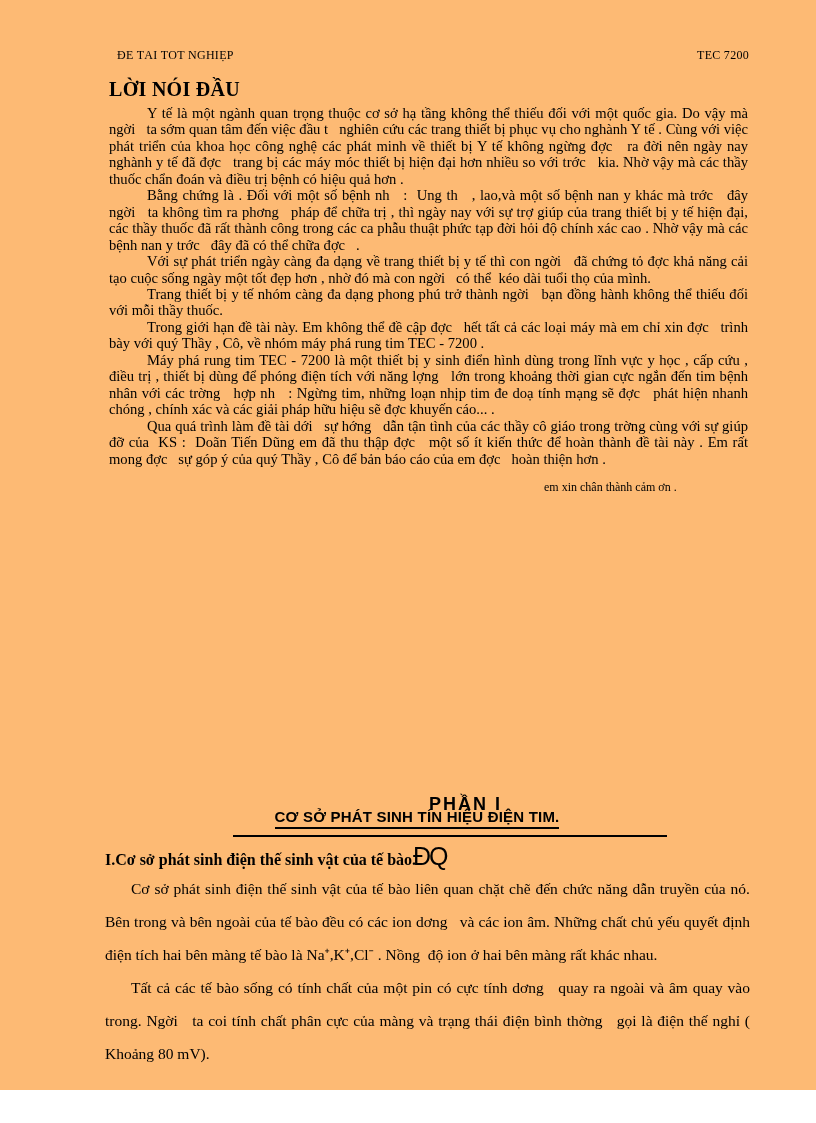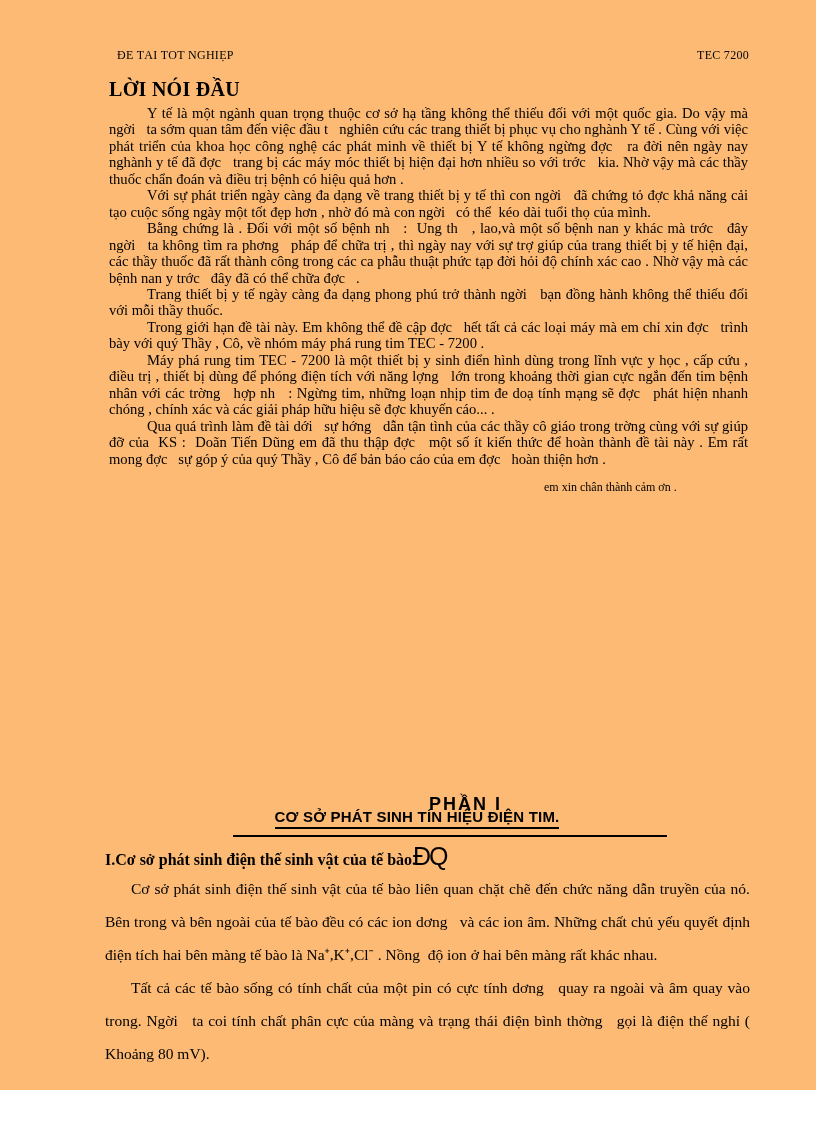--- a/index.html
+++ b/index.html
@@ -39,23 +39,23 @@
   <div class="hdr hdr-left">
     <span class="clip">ĐỀ TÀI TỐT NGHIỆP</span>
   </div>
   <div class="hdr hdr-right">
     <span class="clip">TEC 7200</span>
   </div>
 
   <div class="intro">
     <h1>LỜI NÓI ĐẦU</h1>
     <p>Y tế là một ngành quan trọng thuộc cơ sở hạ tầng không thể thiếu đối với một quốc gia. Do vậy mà ngời   ta sớm quan tâm đến việc đầu t   nghiên cứu các trang thiết bị phục vụ cho nghành Y tế . Cùng với việc phát triển của khoa học công nghệ các phát minh về thiết bị Y tế không ngừng đợc   ra đời nên ngày nay nghành y tế đã đợc   trang bị các máy móc thiết bị hiện đại hơn nhiều so với trớc   kia. Nhờ vậy mà các thầy thuốc chẩn đoán và điều trị bệnh có hiệu quả hơn .</p>
+    <p>Bằng chứng là . Đối với một số bệnh nh   :  Ung th   , lao,và một số bệnh nan y khác mà trớc   đây ngời   ta không tìm ra phơng   pháp để chữa trị , thì ngày nay với sự trợ giúp của trang thiết bị y tế hiện đại, các thầy thuốc đã rất thành công trong các ca phẫu thuật phức tạp đời hỏi độ chính xác cao . Nhờ vậy mà các bệnh nan y trớc   đây đã có thể chữa đợc   .</p>
     <p>Với sự phát triển ngày càng đa dạng về trang thiết bị y tế thì con ngời   đã chứng tỏ đợc khả năng cải tạo cuộc sống ngày một tốt đẹp hơn , nhờ đó mà con ngời   có thể  kéo dài tuổi thọ của mình.</p>
-    <p>Bằng chứng là . Đối với một số bệnh nh   :  Ung th   , lao,và một số bệnh nan y khác mà trớc   đây ngời   ta không tìm ra phơng   pháp để chữa trị , thì ngày nay với sự trợ giúp của trang thiết bị y tế hiện đại, các thầy thuốc đã rất thành công trong các ca phẫu thuật phức tạp đời hỏi độ chính xác cao . Nhờ vậy mà các bệnh nan y trớc   đây đã có thể chữa đợc   .</p>
-    <p>Trang thiết bị y tế ngày càng đa dạng phong phú trở thành ngời   bạn đồng hành không thể thiếu đối với mỗi thầy thuốc.</p>
+    <p>Trang thiết bị y tế nhóm càng đa dạng phong phú trở thành ngời   bạn đồng hành không thể thiếu đối với mỗi thầy thuốc.</p>
     <p>Trong giới hạn đề tài này. Em không thể đề cập đợc   hết tất cả các loại máy mà em chỉ xin đợc   trình bày với quý Thầy , Cô, về nhóm máy phá rung tim TEC - 7200 .</p>
     <p>Máy phá rung tim TEC - 7200 là một thiết bị y sinh điển hình dùng trong lĩnh vực y học , cấp cứu , điều trị , thiết bị dùng để phóng điện tích với năng lợng   lớn trong khoảng thời gian cực ngắn đến tim bệnh nhân với các trờng   hợp nh   : Ngừng tim, những loạn nhịp tim đe doạ tính mạng sẽ đợc   phát hiện nhanh chóng , chính xác và các giải pháp hữu hiệu sẽ đợc khuyến cáo... .</p>
     <p>Qua quá trình làm đề tài dới   sự hớng   dẫn tận tình của các thầy cô giáo trong trờng cùng với sự giúp đỡ của  KS :  Doãn Tiến Dũng em đã thu thập đợc   một số ít kiến thức để hoàn thành đề tài này . Em rất mong đợc   sự góp ý của quý Thầy , Cô để bản báo cáo của em đợc   hoàn thiện hơn .</p>
     <div class="signoff">em xin chân thành cảm ơn .</div>
   </div>
 
   <div class="kicker">PHẦN I</div>
   <div class="p1title">
     <span class="u">CƠ SỞ PHÁT SINH TÍN HIỆU ĐIỆN TIM.</span>
   </div>

